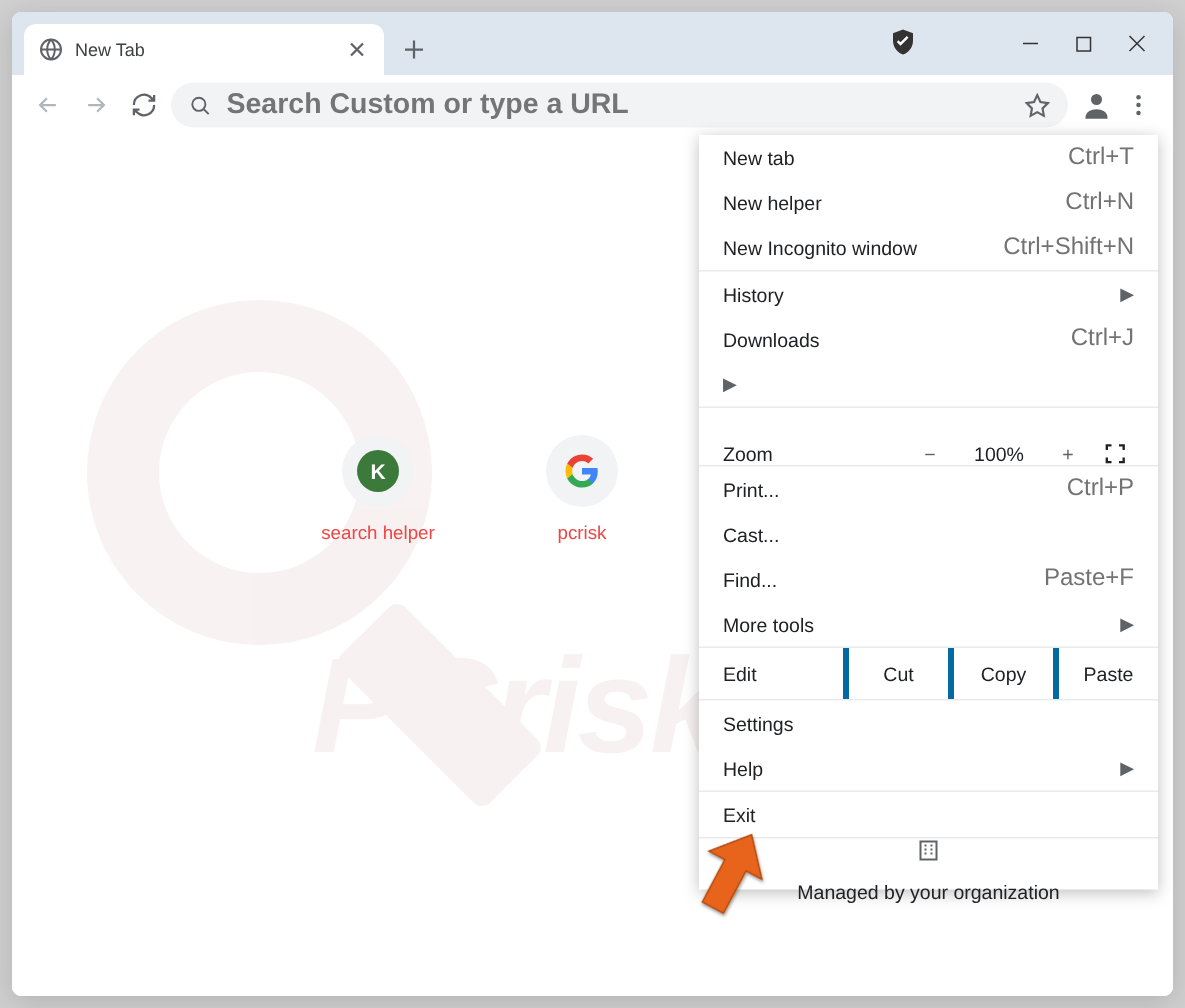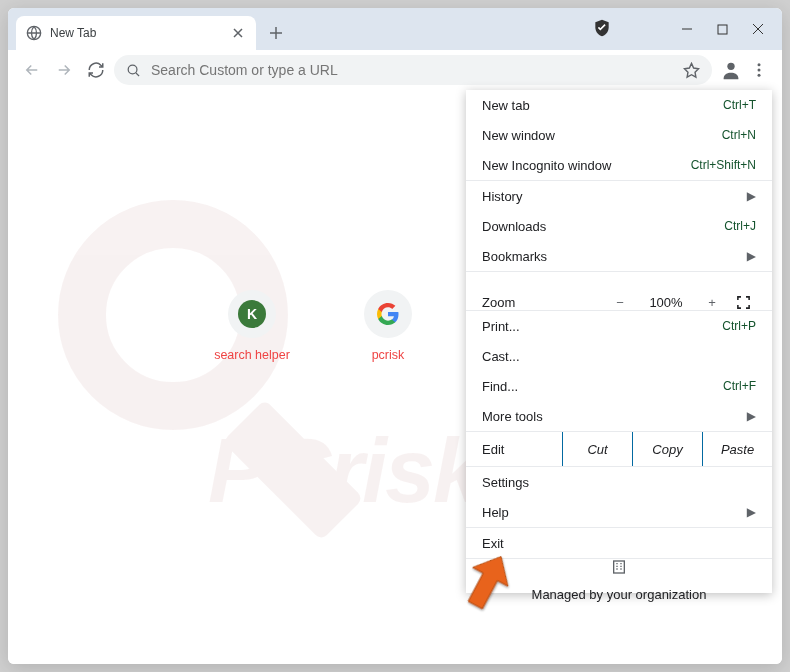--- a/index.html
+++ b/index.html
@@ -16,21 +16,21 @@
 .win-controls { position: absolute; right: 0; top: 0; height: 42px; display: flex; align-items: center; gap: 24px; padding-right: 18px; }
 .win-controls span svg, .win-controls span { color:#333; }
 .vpn-badge { position: absolute; right: 170px; top: 10px; width: 20px; height: 20px; }
 
 
 .toolbar { height: 40px; background: #fff; display: flex; align-items: center; padding: 0 10px; gap: 4px; }
 .nav-btn { width: 28px; height: 28px; display: flex; align-items: center; justify-content: center; color: #5f6368; border-radius: 50%; }
 .nav-btn.disabled { color: #b0b6bc; }
 .omnibox { flex: 1; height: 30px; background: #f1f3f4; border-radius: 15px; display: flex; align-items: center; padding: 0 12px; gap: 10px; }
 .omnibox .search-ico { color: #5f6368; }
-.omnibox input { border: none; background: transparent; flex: 1; font-size: 14px; color: #14532d; outline: none; }
+.omnibox input { border: none; background: transparent; flex: 1; font-size: 19px; color: #14532d; outline: none; font-weight: bold; }
 .omnibox .star { color: #5f6368; }
 .toolbar-right { display: flex; align-items: center; gap: 8px; padding: 0 4px; }
 
 
 .content { position: relative; height: calc(100% - 82px); background: #fff; }
 .shortcuts { position: absolute; top: 200px; left: 200px; display: flex; gap: 48px; }
 .shortcut { display: flex; flex-direction: column; align-items: center; gap: 10px; width: 88px; }
 .shortcut .chip { width: 48px; height: 48px; border-radius: 50%; background: #f1f3f4; display: flex; align-items: center; justify-content: center; }
 .shortcut .chip .k { width: 28px; height: 28px; border-radius: 50%; background: #3b7a3b; color: #fff; display: flex; align-items: center; justify-content: center; font-weight: bold; font-size: 14px; }
 .shortcut .label { font-size: 12.5px; color: #ef4444; white-space: nowrap; }
@@ -38,32 +38,32 @@
 
 .wm { position: absolute; inset: 0; pointer-events: none; opacity: 0.06; display: flex; align-items: center; justify-content: center; }
 .wm-text { font-size: 90px; font-weight: bold; font-style: italic; color: #8b2a2a; letter-spacing: -2px; position: absolute; top: 330px; left: 200px; }
 .wm-circle { position: absolute; top: 110px; left: 50px; width: 230px; height: 230px; border: 48px solid #8b2a2a; border-radius: 50%; }
 .wm-handle { position: absolute; top: 310px; left: 255px; width: 60px; height: 140px; background: #8b2a2a; transform: rotate(-45deg); border-radius: 8px; }
 
 
 .menu { position: absolute; top: 82px; right: 10px; width: 306px; background: #fff; box-shadow: 0 2px 10px rgba(0,0,0,0.25); font-size: 13px; color: #202124; }
 .menu-item { height: 30px; display: flex; align-items: center; padding: 0 16px; cursor: pointer; position: relative; }
 .menu-item .lbl { flex: 1; }
-.menu-item .accel { color: #14532d; font-size: 12px; text-align: right; }
+.menu-item .accel { color: #737373; font-size: 16px; text-align: right; }
 .menu-item .arrow { color: #5f6368; font-size: 12px; }
 .menu-sep { height: 1px; background: #e8eaed; }
 .menu-zoom { height: 38px; display: flex; align-items: flex-end; padding: 0 16px; gap: 0; }
 .menu-zoom .lbl { width: 100px; }
 .menu-zoom .zctl { flex: 1; display: flex; align-items: center; justify-content: flex-end; gap: 14px; }
 .menu-zoom .zbtn { width: 20px; text-align: center; color: #5f6368; cursor: pointer; }
 .menu-zoom .zval { width: 44px; text-align: center; }
 .menu-zoom .full { width: 20px; color: #202124; cursor: pointer; }
 .menu-edit { height: 34px; display: flex; align-items: center; }
 .menu-edit .lbl { width: 96px; padding-left: 16px; }
-.menu-edit .ecell { flex: 1; border-left: 1px solid #0369a1; height: 100%; display: flex; align-items: center; justify-content: center; cursor: pointer; font-style: italic; }
+.menu-edit .ecell { flex: 1; border-left: 4px solid #0369a1; height: 100%; display: flex; align-items: center; justify-content: center; cursor: pointer; }
 .menu-managed { height: 34px; display: flex; align-items: center; padding: 0 16px; gap: 12px; flex-direction: column; }
 .menu-managed .ico { color: #5f6368; }
 
 
 .pointer { position: absolute; top: 540px; right: 260px; }
 
 svg { display: block; }
 </style>
 </head>
 <body>
@@ -189,38 +189,37 @@
       </div>
     </div>
   </div>
 
   <div class="menu">
     <div class="menu-item">
       <span class="lbl">New tab</span>
         <span class="accel">Ctrl+T</span>
     </div>
     <div class="menu-item">
-      <span class="lbl">New window</span>
+      <span class="lbl">New helper</span>
         <span class="accel">Ctrl+N</span>
     </div>
     <div class="menu-item">
       <span class="lbl">New Incognito window</span>
         <span class="accel">Ctrl+Shift+N</span>
     </div>
     <div class="menu-sep"></div>
     <div class="menu-item">
       <span class="lbl">History</span>
         <span class="arrow">▶</span>
     </div>
     <div class="menu-item">
       <span class="lbl">Downloads</span>
         <span class="accel">Ctrl+J</span>
     </div>
     <div class="menu-item">
-      <span class="lbl">Bookmarks</span>
         <span class="arrow">▶</span>
     </div>
     <div class="menu-sep"></div>
     <div class="menu-zoom">
       <span class="lbl">Zoom</span>
       <div class="zctl">
         <span class="zbtn">−</span>
         <span class="zval">100%</span>
         <span class="zbtn">+</span>
         <span class="full">
@@ -233,21 +232,21 @@
     <div class="menu-sep"></div>
     <div class="menu-item">
       <span class="lbl">Print...</span>
         <span class="accel">Ctrl+P</span>
     </div>
     <div class="menu-item">
       <span class="lbl">Cast...</span>
     </div>
     <div class="menu-item">
       <span class="lbl">Find...</span>
-        <span class="accel">Ctrl+F</span>
+        <span class="accel">Paste+F</span>
     </div>
     <div class="menu-item">
       <span class="lbl">More tools</span>
         <span class="arrow">▶</span>
     </div>
     <div class="menu-sep"></div>
     <div class="menu-edit">
       <span class="lbl">Edit</span>
       <span class="ecell">Cut</span>
       <span class="ecell">Copy</span>

